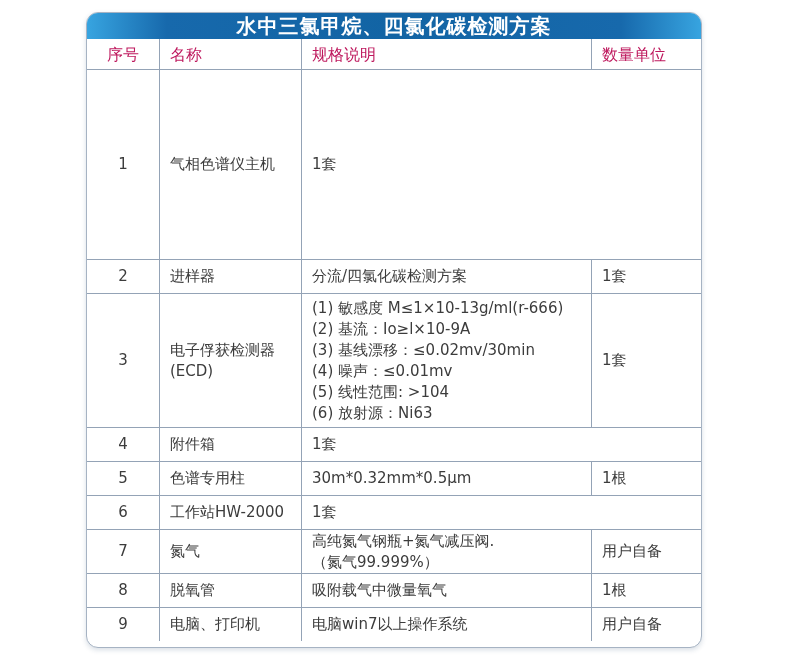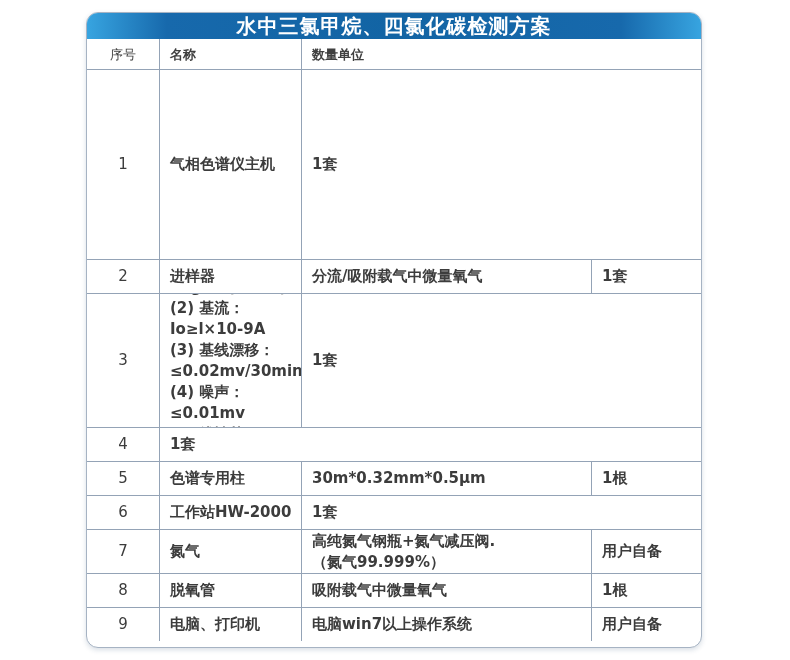--- a/index.html
+++ b/index.html
@@ -42,69 +42,73 @@
     display: flex;
     align-items: center;
     padding: 3px 6px 3px 10px;
     color: #3c3c3c;
     font-size: 15px;
     line-height: 21px;
     white-space: pre-line;
     overflow: hidden;
   }
   .cell.no { justify-content: center; padding: 3px 2px; }
-  .cell + .cell { border-left: 1px solid #94a3b6; font-weight: bold; }
-  .header-row .cell { font-size: 13px; color: #404040; }
+  .cell + .cell { border-left: 1px solid #94a3b6; }
+  .header-row .cell { font-size: 16px; color: #be185d; }
   .h-title { height: 30px; }
   .h-r1 { height: 190px; }
   .h-std { height: 34px; }
   .h-r3 { height: 134px; }
   .h-r7 { height: 44px; }
 </style>
 </head>
 <body>
 
 <div class="card">
 
   <div class="title-bar">
     <span>水中三氯甲烷、四氯化碳检测方案</span>
   </div>
 
   <div class="grid-row header-row h-title">
     <div class="cell no">序号</div>
     <div class="cell">名称</div>
+    <div class="cell">规格说明</div>
     <div class="cell">数量单位</div>
   </div>
 
   <div class="grid-row h-r1">
     <div class="cell no">1</div>
     <div class="cell">气相色谱仪主机</div>
     <div class="cell">1套</div>
   </div>
 
   <div class="grid-row h-std">
     <div class="cell no">2</div>
     <div class="cell">进样器</div>
-    <div class="cell">分流/吸附载气中微量氧气</div>
+    <div class="cell">分流/四氯化碳检测方案</div>
     <div class="cell">1套</div>
   </div>
 
   <div class="grid-row h-r3">
     <div class="cell no">3</div>
+    <div class="cell">电子俘获检测器
+(ECD)</div>
     <div class="cell">(1) 敏感度 M≤1×10-13g/ml(r-666)
 (2) 基流：Io≥l×10-9A
 (3) 基线漂移：≤0.02mv/30min
 (4) 噪声：≤0.01mv
 (5) 线性范围: &gt;104
 (6) 放射源：Ni63</div>
     <div class="cell">1套</div>
   </div>
 
   <div class="grid-row h-std">
     <div class="cell no">4</div>
+    <div class="cell">附件箱</div>
     <div class="cell">1套</div>
   </div>
 
   <div class="grid-row h-std">
     <div class="cell no">5</div>
     <div class="cell">色谱专用柱</div>
     <div class="cell">30m*0.32mm*0.5μm</div>
     <div class="cell">1根</div>
   </div>
 

